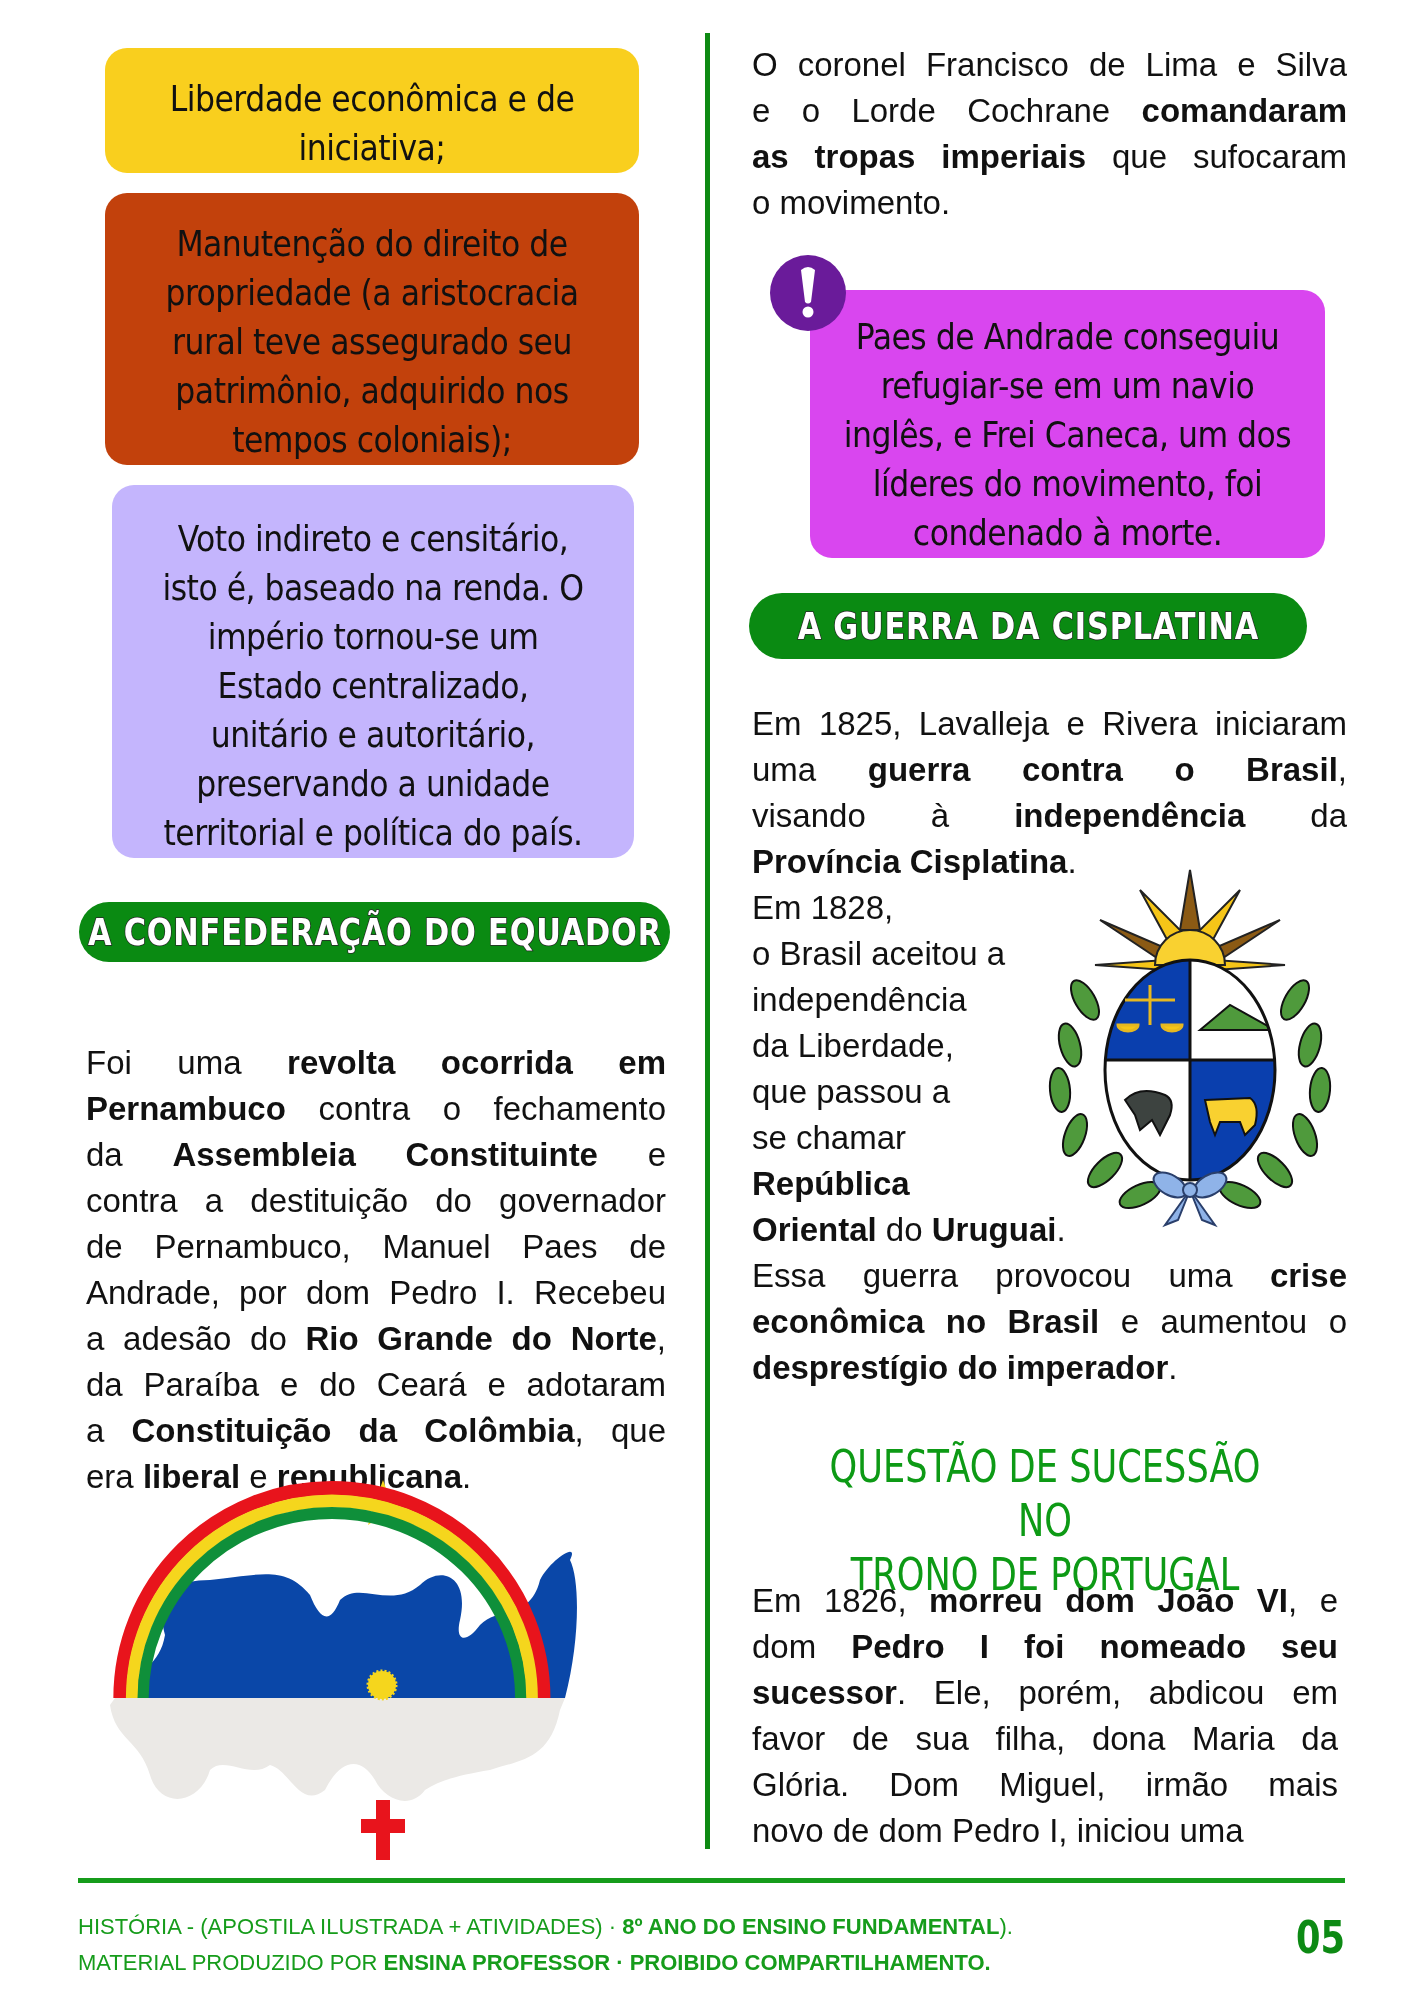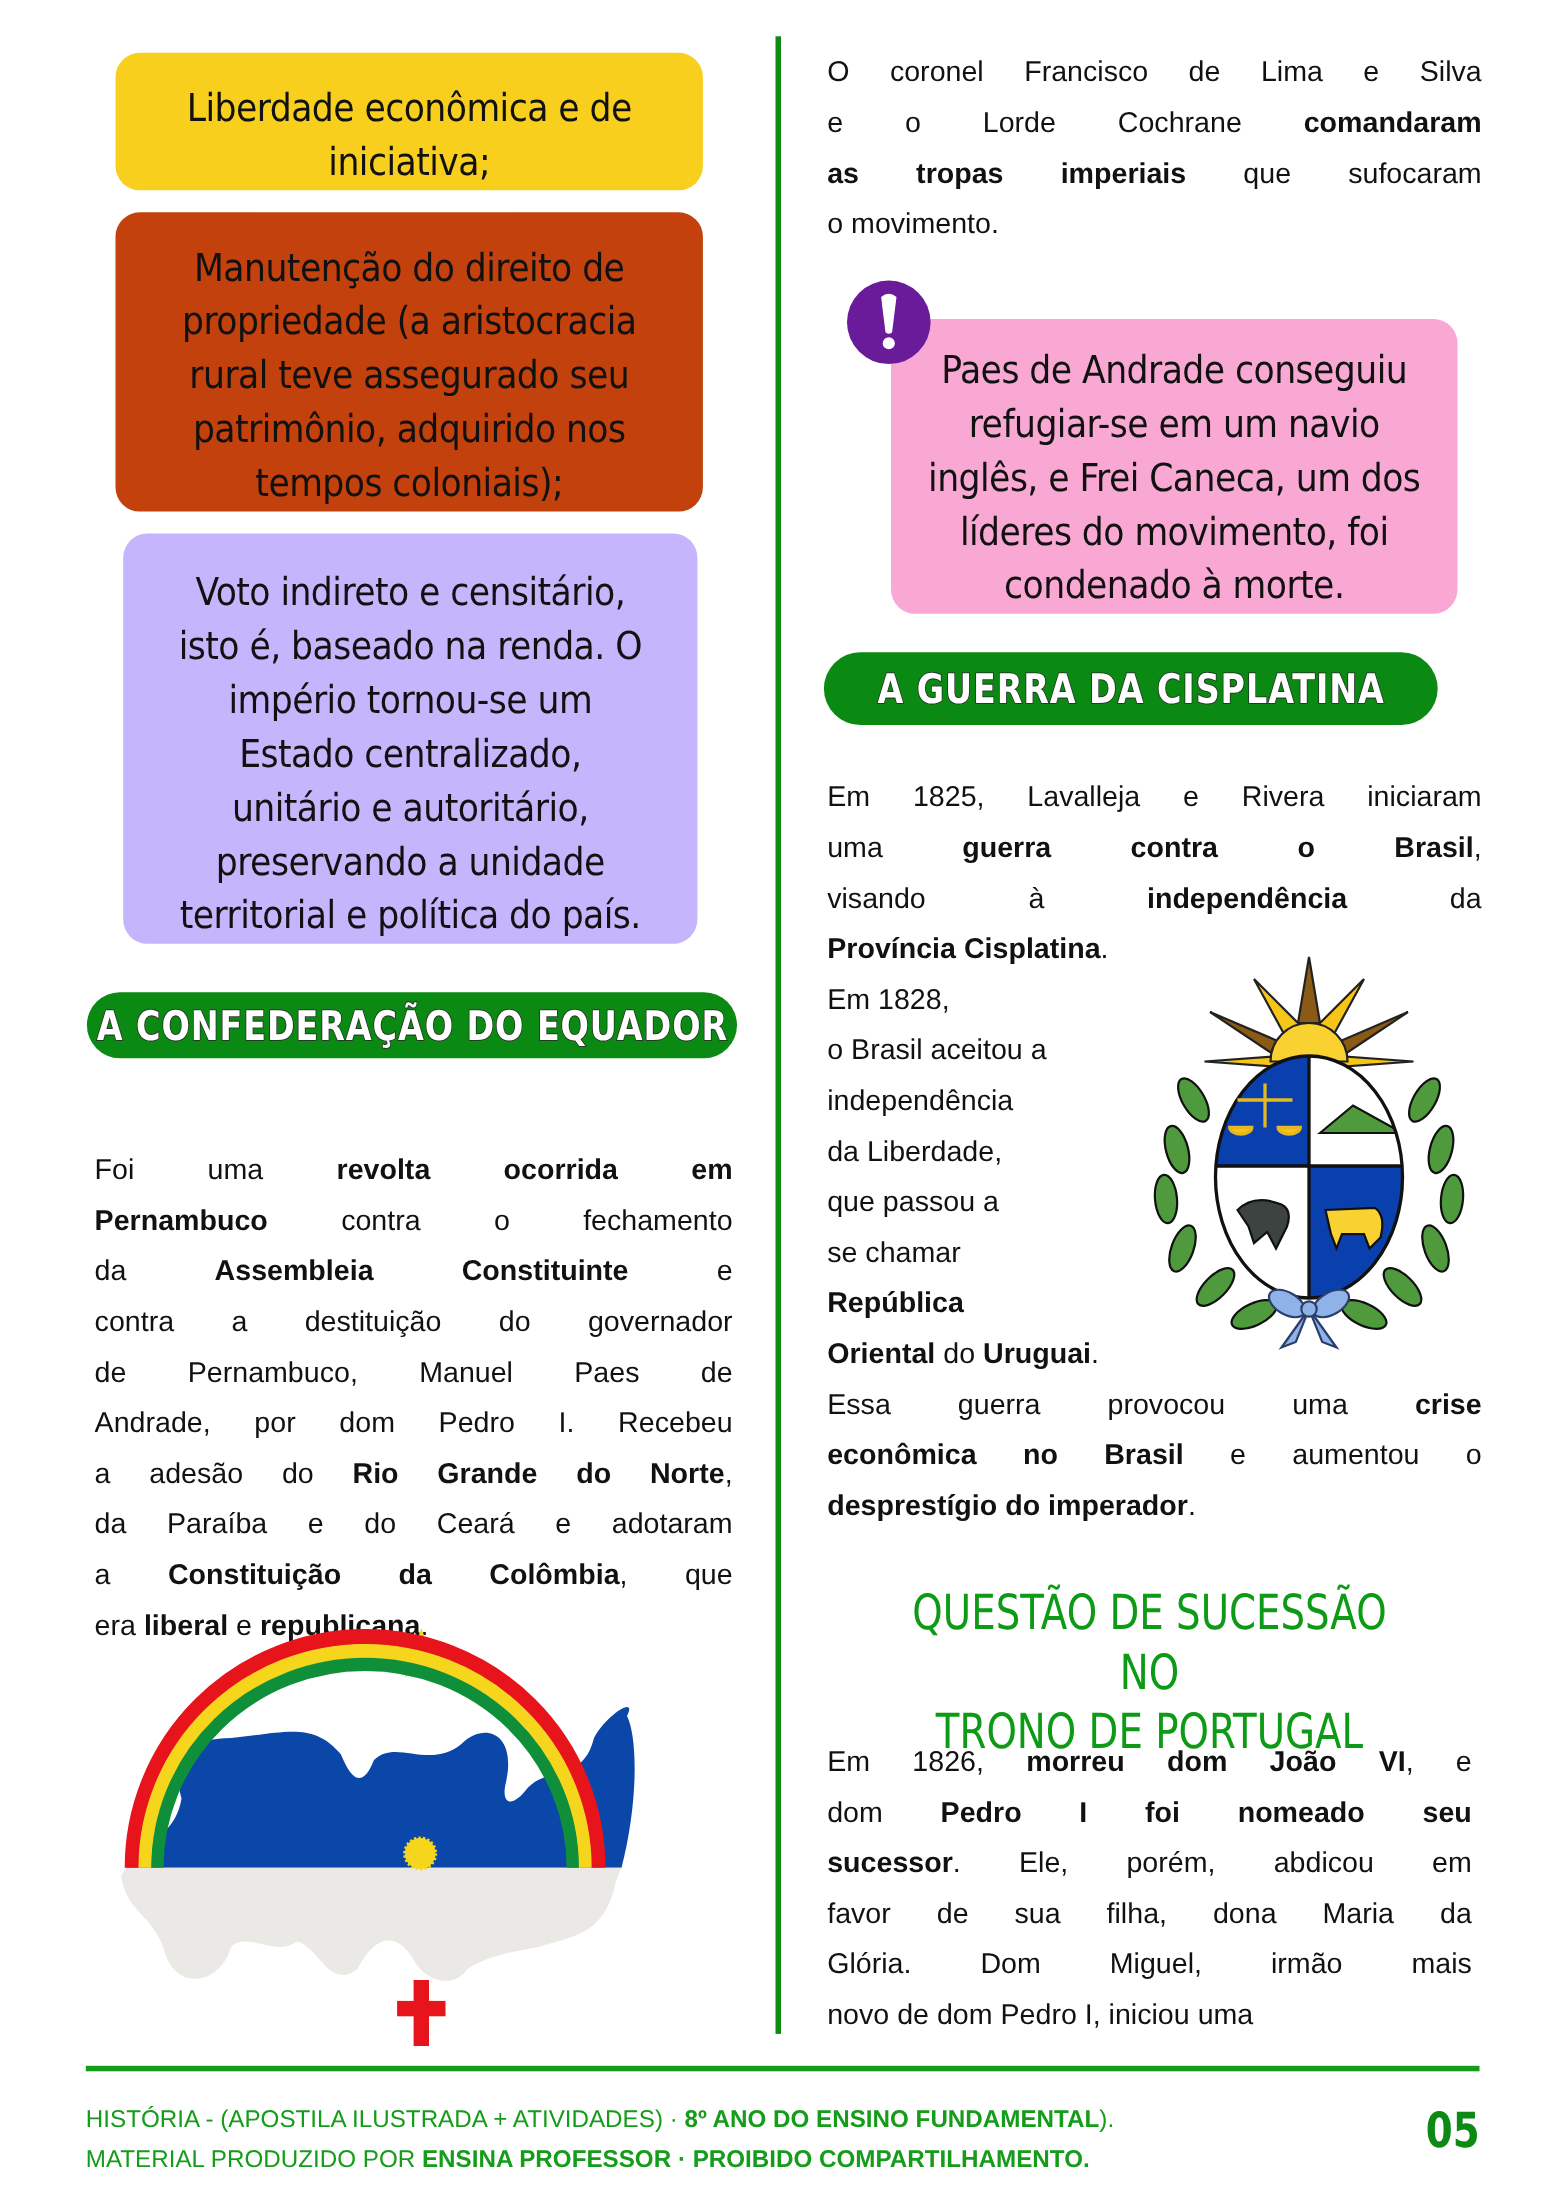--- a/index.html
+++ b/index.html
@@ -7,30 +7,30 @@
          font-family:"Liberation Sans","DejaVu Sans",sans-serif; color:#111; }
   .abs { position:absolute; }
   .box { position:absolute; border-radius:22px; text-align:center;
          font-family:"DejaVu Sans Condensed","DejaVu Sans",sans-serif;
          font-size:35px; line-height:49px; color:#111; box-sizing:border-box;
          display:flex; align-items:flex-end; justify-content:center; padding:0 18px; letter-spacing:-0.5px; }
   .box span { display:block; }
   .yellow { background:#f9cf1e; }
   .pink { background:#c2410c; }
   .lime { background:#c4b5fd; }
-  .lilac { background:#f9a8d4; }
+  .lilac { background:#d946ef; }
   .divider-v { position:absolute; left:705px; top:33px; width:5px; height:1816px; background:#0e8a13; }
   .divider-h { position:absolute; left:78px; top:1878px; width:1267px; height:5px; background:#169c1b; }
   .pill { position:absolute; background:#0a8a12; border-radius:40px; color:#fff;
           font-family:"DejaVu Sans","Liberation Sans",sans-serif; font-weight:bold;
           font-size:37px; letter-spacing:1px; display:flex; align-items:center; justify-content:center;
           -webkit-text-stroke:1.5px #2a2a2a; paint-order:stroke fill;
           text-shadow: 0 0 1px #222; transform-origin:left center; }
   .pill .t { display:inline-block; transform:scaleX(0.82); white-space:nowrap; }
-  .para { position:absolute; font-size:26px; line-height:46px; text-align:justify;
+  .para { position:absolute; font-size:33px; line-height:46px; text-align:justify;
           font-family:"Liberation Sans Narrow","Liberation Sans",sans-serif; color:#111; }
   .para b { font-weight:bold; }
   .line { display:block; height:46px; white-space:nowrap; }
   .jl { text-align-last:justify; text-align:justify; display:block; white-space:normal; height:46px; overflow:hidden; }
   .green-title { position:absolute; left:745px; width:600px; text-align:center; color:#0d9a15;
                  font-family:"DejaVu Sans","Liberation Sans",sans-serif; font-weight:normal; font-size:44px; line-height:54px; }
   .green-title span { display:block; transform:scaleX(0.8); }
   .footer-text { position:absolute; left:78px; font-size:22px; color:#169c1b; white-space:nowrap;
                  font-family:"Liberation Sans Narrow","Liberation Sans",sans-serif; }
   .footer-text b { font-weight:bold; }

